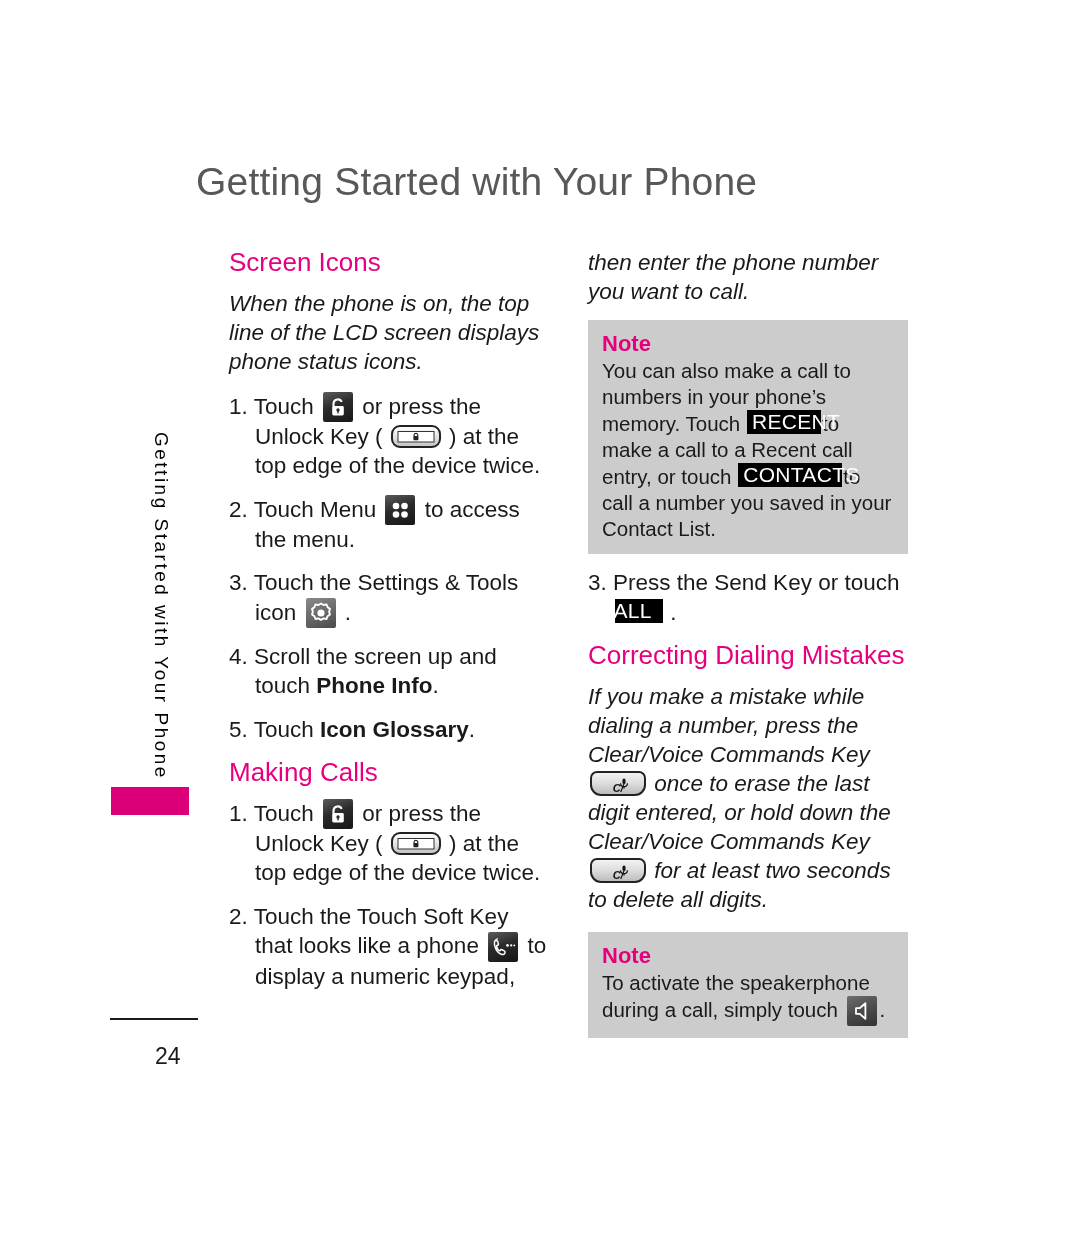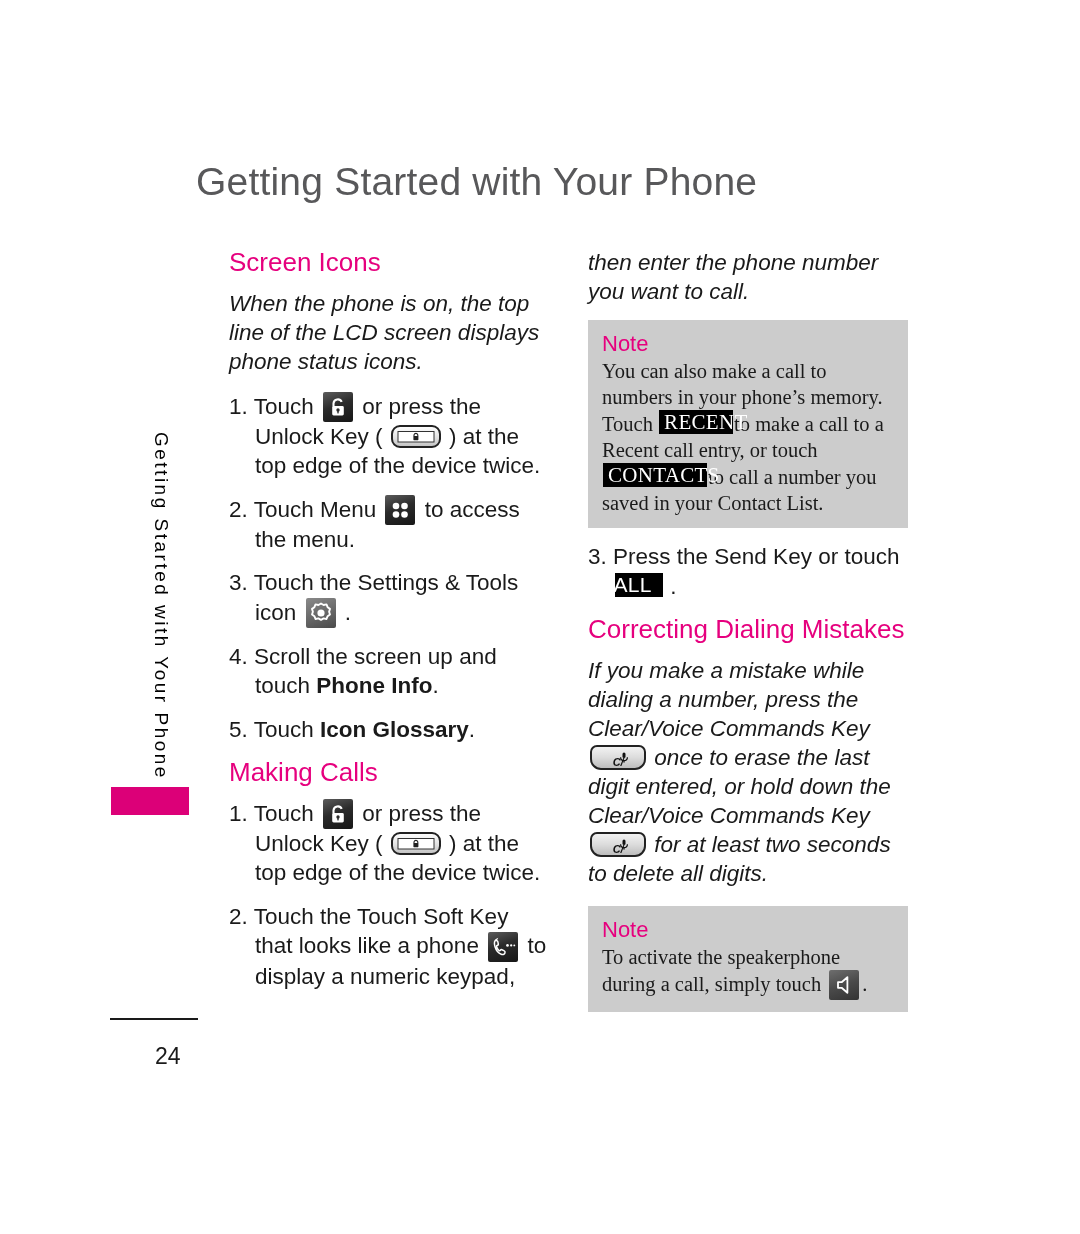--- a/index.html
+++ b/index.html
@@ -108,30 +108,29 @@
   .step b { font-weight: bold; }
 
   
   .note {
     background: #cccccc;
     padding: 10px 14px 12px 14px;
     margin: 12px 0 14px 0;
   }
   .note-title {
     color: #e6007e;
-    font-weight: normal;
+    font-weight: bold;
     font-size: 22px;
     line-height: 27px;
     margin-bottom: 1px;
   }
   .note-body {
     font-size: 20.5px;
     line-height: 26px;
     color: #1a1a1a;
-    font-family: Liberation Serif, serif;
   }
   .note-1 { margin-top: 14px; }
   .note-2 { margin-top: 18px; }
 
   
   .keylabel {
     display: inline-block;
     position: relative;
     background: #000;
     color: #fff;

